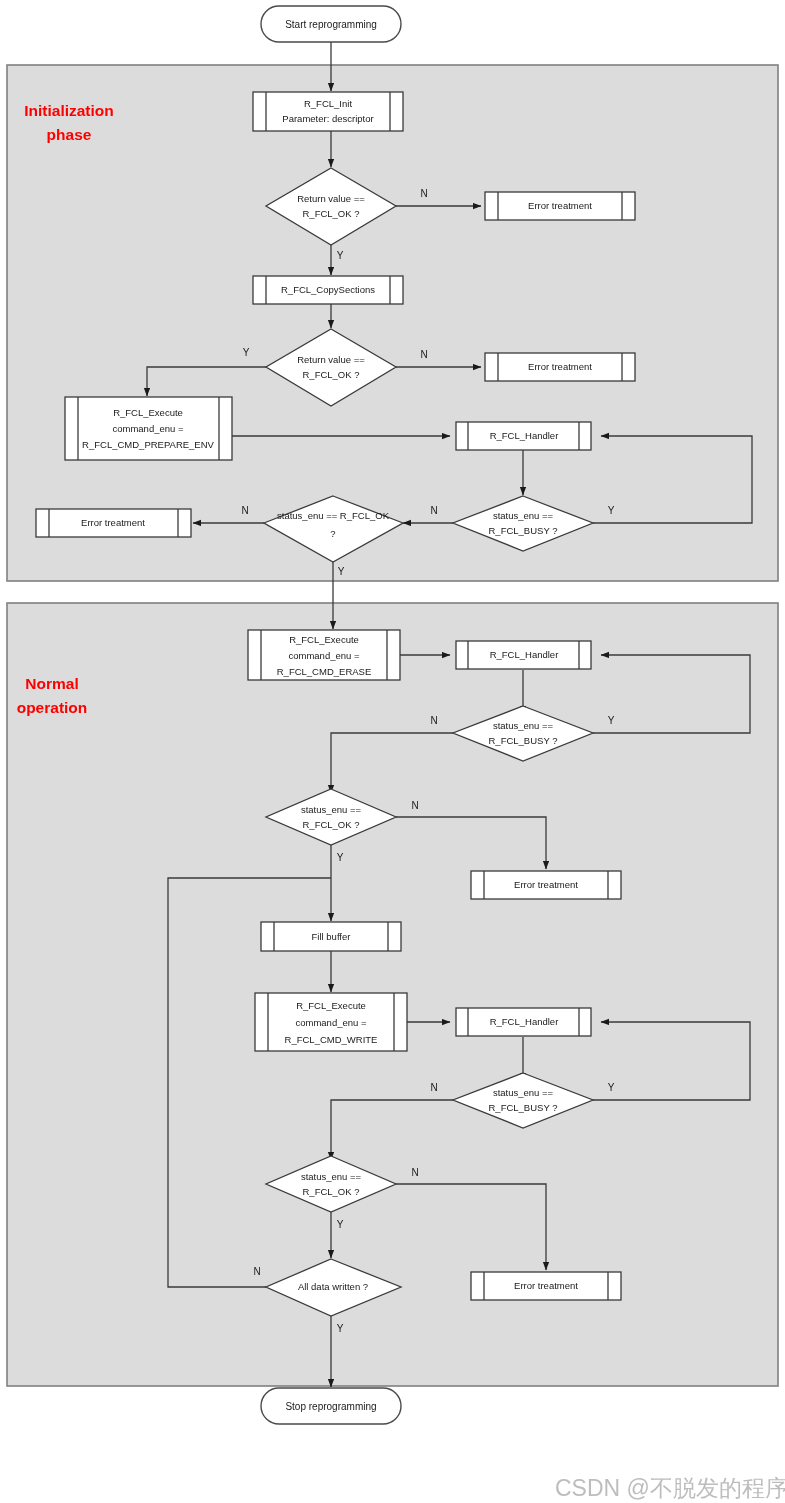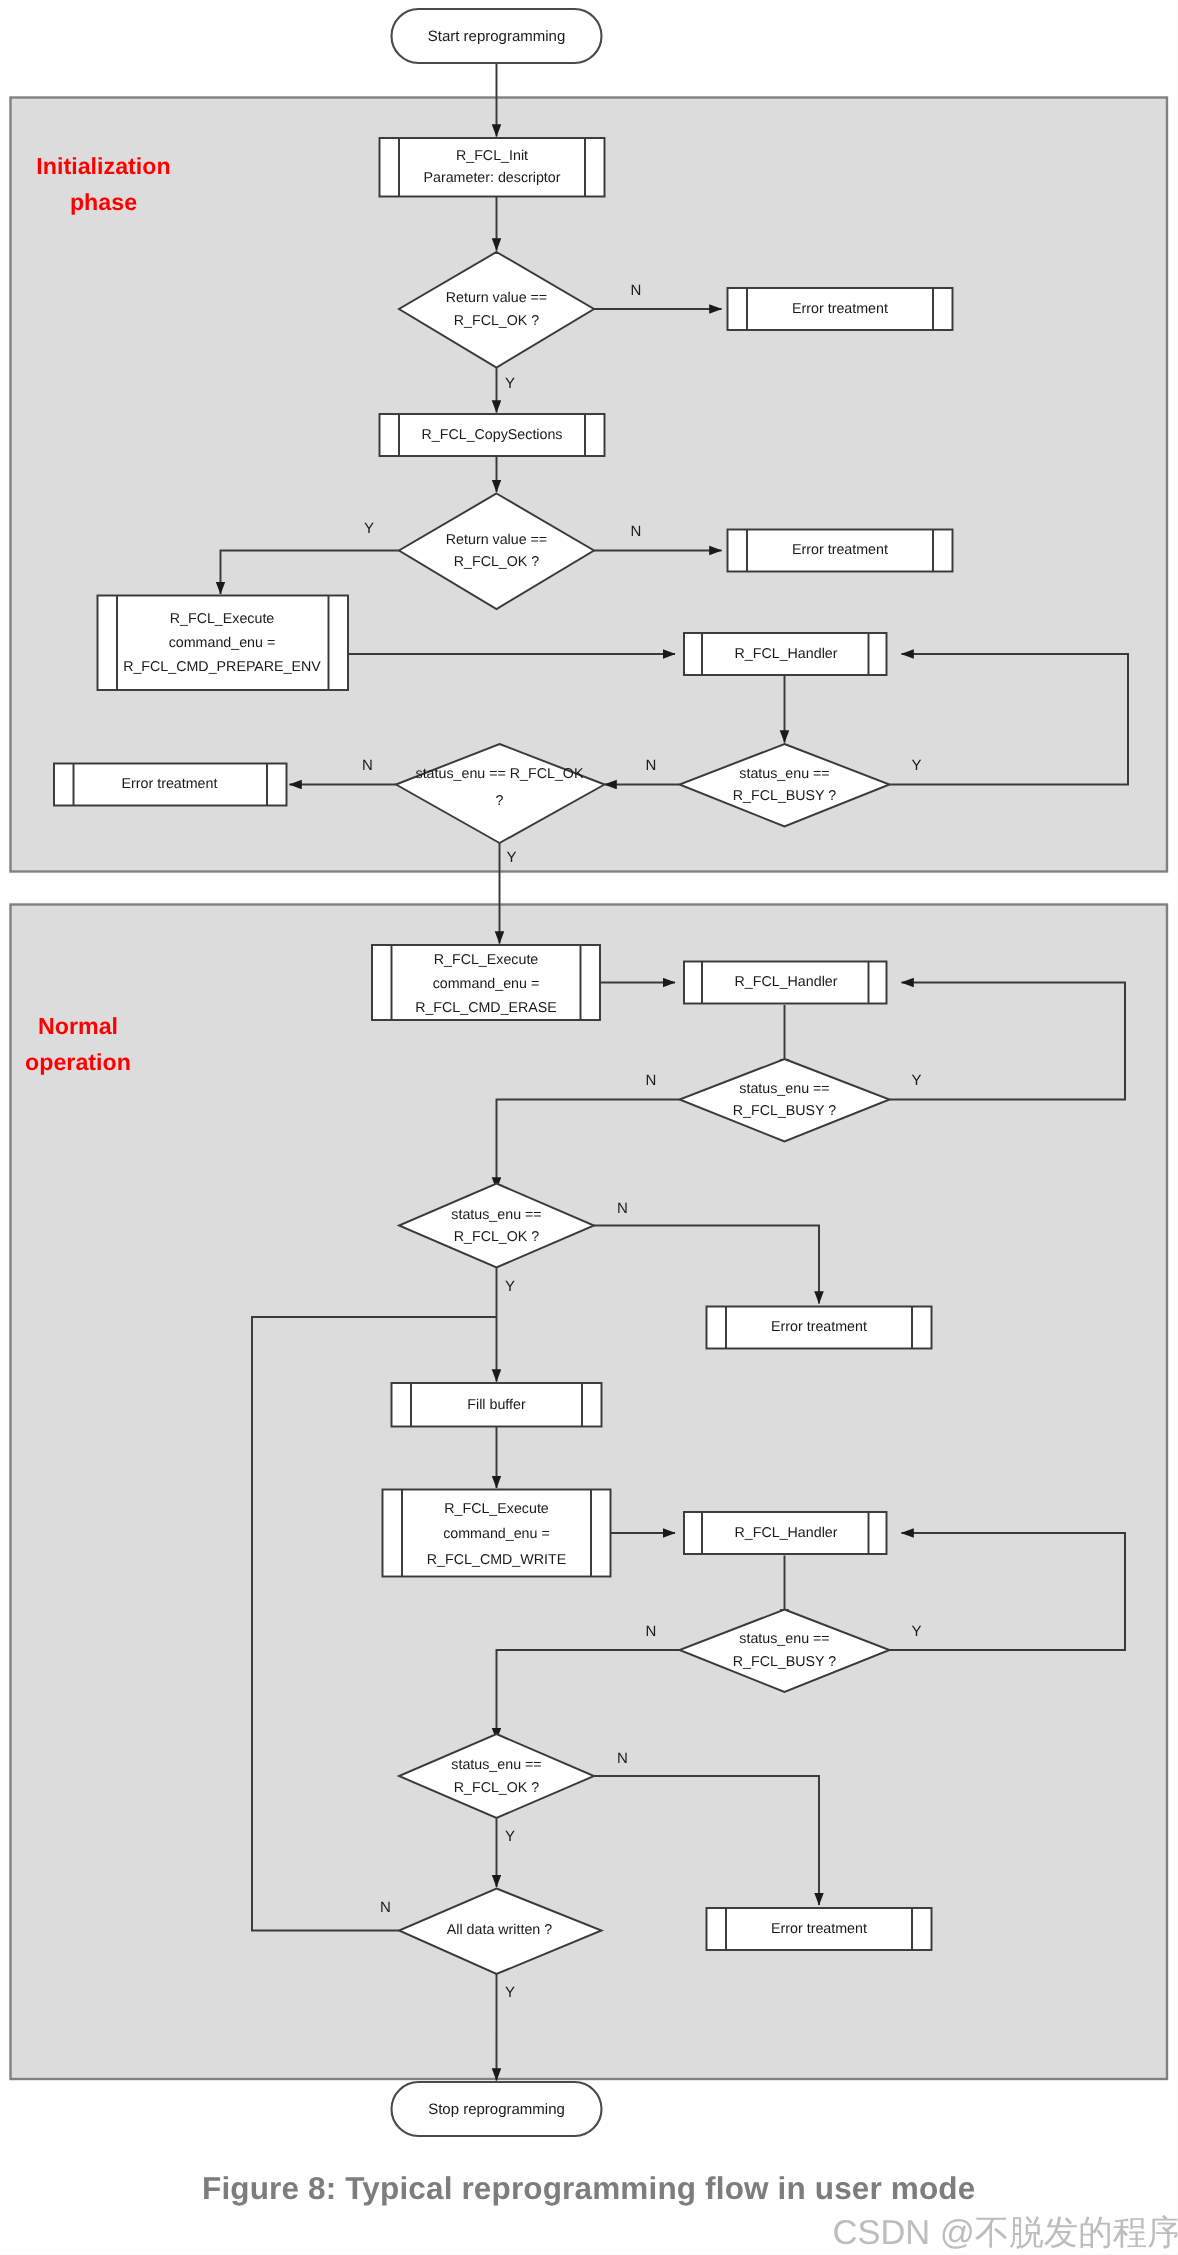--- a/index.html
+++ b/index.html
@@ -277,17 +277,16 @@
     <text class="yn" x="340" y="1225">Y</text>
 
     <g>
       <polygon class="diamond" points="331,1259 401,1287 331,1316 266,1287"></polygon>
       <text class="lbl" x="333" y="1287">All data written ?</text>
     </g>
     <text class="yn" x="257" y="1272">N</text>
     <text class="yn" x="340" y="1329">Y</text>
   </svg>
 
-  <div class="caption" style="top:1448px;">Figure 8: Typical reprogramming flow in user mode</div>
 
   <div class="watermark" style="left:555px; top:1473px;">CSDN @不脱发的程序猿</div>
 
 </div>
 
 </body></html>

